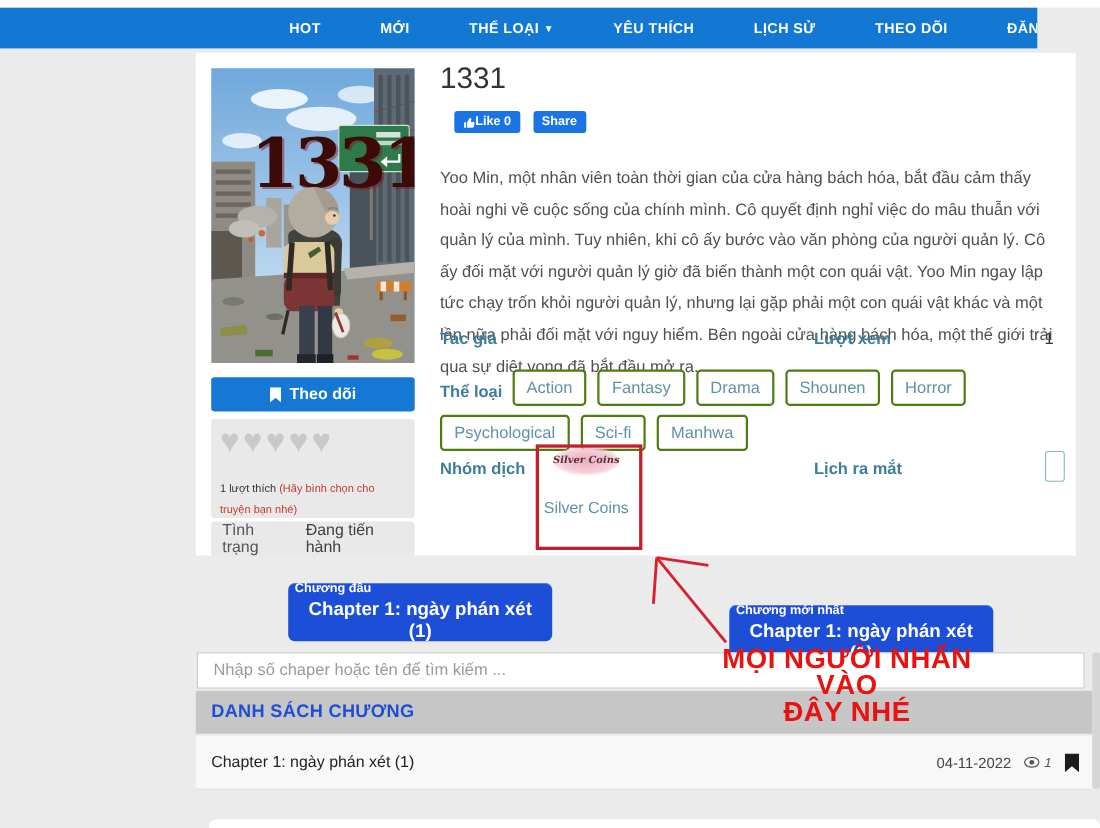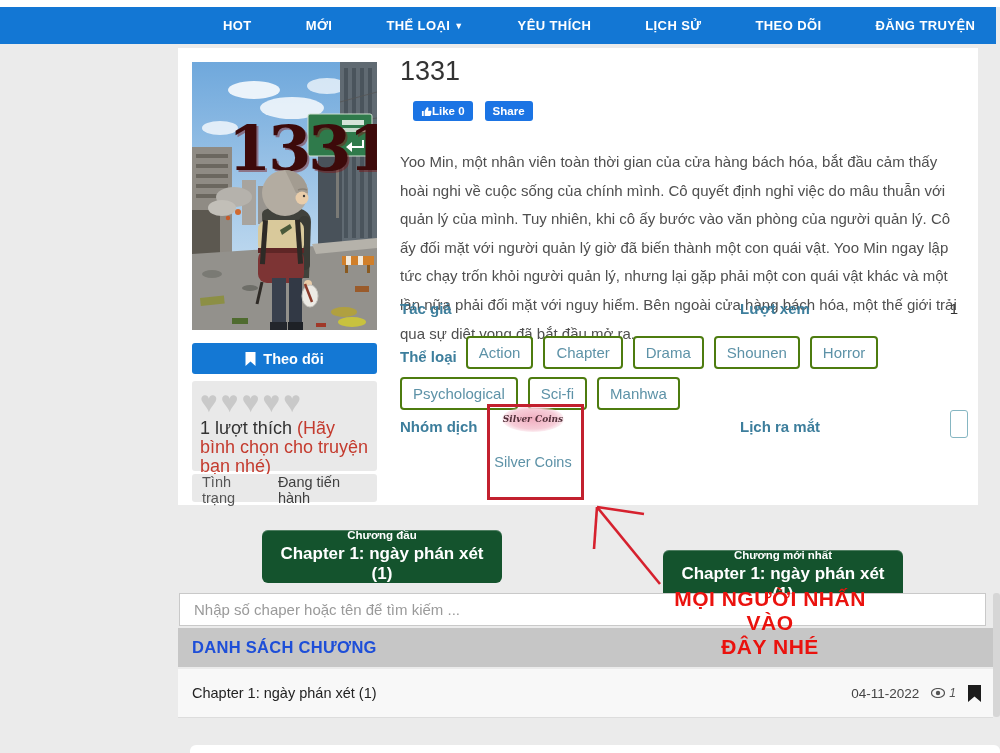--- a/index.html
+++ b/index.html
@@ -5,37 +5,37 @@
   html,body{margin:0;padding:0;}
   body{
     width:1000px;height:753px;position:relative;overflow:hidden;
     background:#ebebeb;font-family:"Liberation Sans","DejaVu Sans",sans-serif;
     -webkit-font-smoothing:antialiased;
   }
   .abs{position:absolute;}
 
   
   .topstrip{left:0;top:0;width:1000px;height:7px;background:#ffffff;}
-  .navbar{left:0;top:7px;width:996px;height:37px;background:#1377d4;overflow:hidden;}
+  .navbar{left:0;top:7px;width:903px;height:37px;background:#1377d4;overflow:hidden;padding-left:40px;}
   .navbar ul{list-style:none;margin:0 0 0 196px;padding:0;display:flex;height:37px;align-items:center;white-space:nowrap;}
   .navbar li{padding:0 27px;color:#fff;font-size:13px;font-weight:600;letter-spacing:.4px;cursor:pointer;}
   .navbar .caret{font-size:9px;margin-left:4px;vertical-align:1px;}
 
   
   .panel{left:178px;top:48px;width:800px;height:457px;background:#fff;}
 
   .cover{left:14px;top:14px;width:185px;height:268px;overflow:hidden;background:#9ec2e2;}
   .follow-btn{left:14px;top:295px;width:185px;height:31px;background:#1478d4;border:none;border-radius:3px;
     color:#fff;font-size:14.5px;font-weight:bold;display:flex;align-items:center;justify-content:center;gap:7px;cursor:pointer;}
   .rating-box{left:14px;top:333px;width:185px;height:90px;background:#e9e9e9;border-radius:3px;padding:4px 8px;box-sizing:border-box;}
   .hearts{font-size:30px;color:#c9c9c9;letter-spacing:3px;line-height:34px;cursor:pointer;}
-  .likes-line{font-size:18px;color:#333;line-height:19px;margin-top:0;}
+  .likes-line{font-size:10px;color:#333;line-height:19px;margin-top:16px;}
   .likes-hint{color:#c43b2e;}
   .status-box{left:14px;top:426px;width:185px;height:28px;background:#e9e9e9;border-radius:3px;
-    display:flex;align-items:flex-start;padding:0 10px;box-sizing:border-box;gap:16px;}
+    display:flex;align-items:center;padding:16px 10px;box-sizing:border-box;gap:16px;}
   .status-label{font-size:14.5px;color:#555;}
   .status-value{font-size:14.5px;color:#404040;}
 
   .m-title{left:222px;top:8px;font-size:27px;color:#333;font-weight:400;}
   .fb-row{left:235px;top:53px;display:flex;gap:12px;}
   .fb-btn{background:#1b74e4;color:#fff;border:none;border-radius:3px;height:20px;padding:0 8px;
     font-size:11.5px;font-weight:bold;display:flex;align-items:center;gap:0;cursor:pointer;}
   .desc{left:222px;top:100px;width:566px;font-size:15px;line-height:28.6px;color:#4f4f4f;}
 
   .lbl{font-size:15px;font-weight:bold;color:#3d7e9c;}
@@ -52,22 +52,22 @@
   .group-block{left:312px;top:358px;width:86px;text-align:center;}
   .group-logo{display:inline-block;width:62px;height:26px;border-radius:50%;
     background:radial-gradient(ellipse at center,#f0aec0 0%,#f6cdd8 55%,rgba(246,205,216,0) 78%);
     color:#53303a;font-family:"DejaVu Serif","Liberation Serif",serif;font-style:italic;font-weight:bold;
     font-size:9px;line-height:26px;}
   .group-name{display:block;margin-top:22px;color:#5d92a7;font-size:14.5px;cursor:pointer;}
   .schedule-lbl{left:562px;top:370px;}
   .schedule-box{left:772px;top:362px;width:16px;height:26px;border:1px solid #86b6c2;border-radius:3px;}
 
   
-  .chap-btn{width:240px;height:53px;background:#14532d;border:none;border-radius:6px;color:#fff;
-    display:flex;flex-direction:column;align-items:center;justify-content:center;gap:3px;cursor:pointer;
+  .chap-btn{width:240px;height:53px;background:#1d4ed8;border:none;border-radius:6px;color:#fff;
+    display:flex;flex-direction:column;align-items:flex-start;justify-content:center;gap:3px;cursor:pointer;
     box-shadow:inset 0 1px 0 rgba(255,255,255,.25);}
   .chap-btn .cap{font-size:11.5px;font-weight:bold;}
   .chap-btn .ttl{font-size:17px;font-weight:bold;}
   .chap-first{left:262px;top:530px;}
   .chap-latest{left:663px;top:550px;}
 
   
   .search{left:179px;top:593px;width:807px;height:33px;border:1px solid #c9c9c9;background:#fff;
     box-sizing:border-box;padding:0 14px;font-size:15px;color:#333;outline:none;font-family:inherit;}
   .search::placeholder{color:#9a9a9a;}
@@ -79,21 +79,21 @@
   .chap-row .row-date{font-size:13.5px;color:#444;margin-right:12px;}
   .chap-row .row-views{display:flex;align-items:center;gap:4px;margin-right:12px;color:#555;}
   .chap-row .row-views i{font-size:12px;font-style:italic;}
   .scrollbar{left:993px;top:593px;width:7px;height:124px;background:#d6d6d6;border-radius:3px;}
   .footer-panel{left:190px;top:745px;width:810px;height:10px;background:#fff;border-radius:6px 6px 0 0;}
 
   
   .anno-box{left:487px;top:404px;width:91px;height:90px;border:3px solid #c2202e;z-index:30;}
   .anno-arrow{left:0;top:0;width:1000px;height:753px;z-index:40;pointer-events:none;}
   .anno-text{left:648px;top:587px;width:244px;z-index:50;text-align:center;
-    color:#ea120e;font-weight:bold;font-size:21px;line-height:24px;letter-spacing:.5px;}
+    color:#ea120e;font-weight:bold;font-size:25px;line-height:24px;letter-spacing:.5px;}
 </style>
 </head>
 <body>
 
 <div class="abs topstrip"></div>
 
 <nav class="abs navbar">
   <ul>
     <li><span>HOT</span></li>
     <li><span>MỚI</span></li>
@@ -233,21 +233,21 @@
 
   <p class="abs desc" style="margin:0;">Yoo Min, một nhân viên toàn thời gian của cửa hàng bách hóa, bắt đầu cảm thấy hoài nghi về cuộc sống của chính mình. Cô quyết định nghỉ việc do mâu thuẫn với quản lý của mình. Tuy nhiên, khi cô ấy bước vào văn phòng của người quản lý. Cô ấy đối mặt với người quản lý giờ đã biến thành một con quái vật. Yoo Min ngay lập tức chạy trốn khỏi người quản lý, nhưng lại gặp phải một con quái vật khác và một lần nữa phải đối mặt với nguy hiểm. Bên ngoài cửa hàng bách hóa, một thế giới trải qua sự diệt vong đã bắt đầu mở ra.</p>
 
   <span class="abs lbl author-lbl">Tác giả</span>
   <span class="abs lbl views-lbl">Lượt xem</span>
   <span class="abs views-val">1</span>
 
   <div class="abs genres">
     <span class="lbl">Thể loại</span>
     <span class="tag">Action</span>
-    <span class="tag">Chapter</span>
+    <span class="tag">Fantasy</span>
     <span class="tag">Drama</span>
     <span class="tag">Shounen</span>
     <span class="tag">Horror</span>
     <span class="tag">Psychological</span>
     <span class="tag">Sci-fi</span>
     <span class="tag">Manhwa</span>
   </div>
 
   <span class="abs lbl group-lbl">Nhóm dịch</span>
   <div class="abs group-block">

